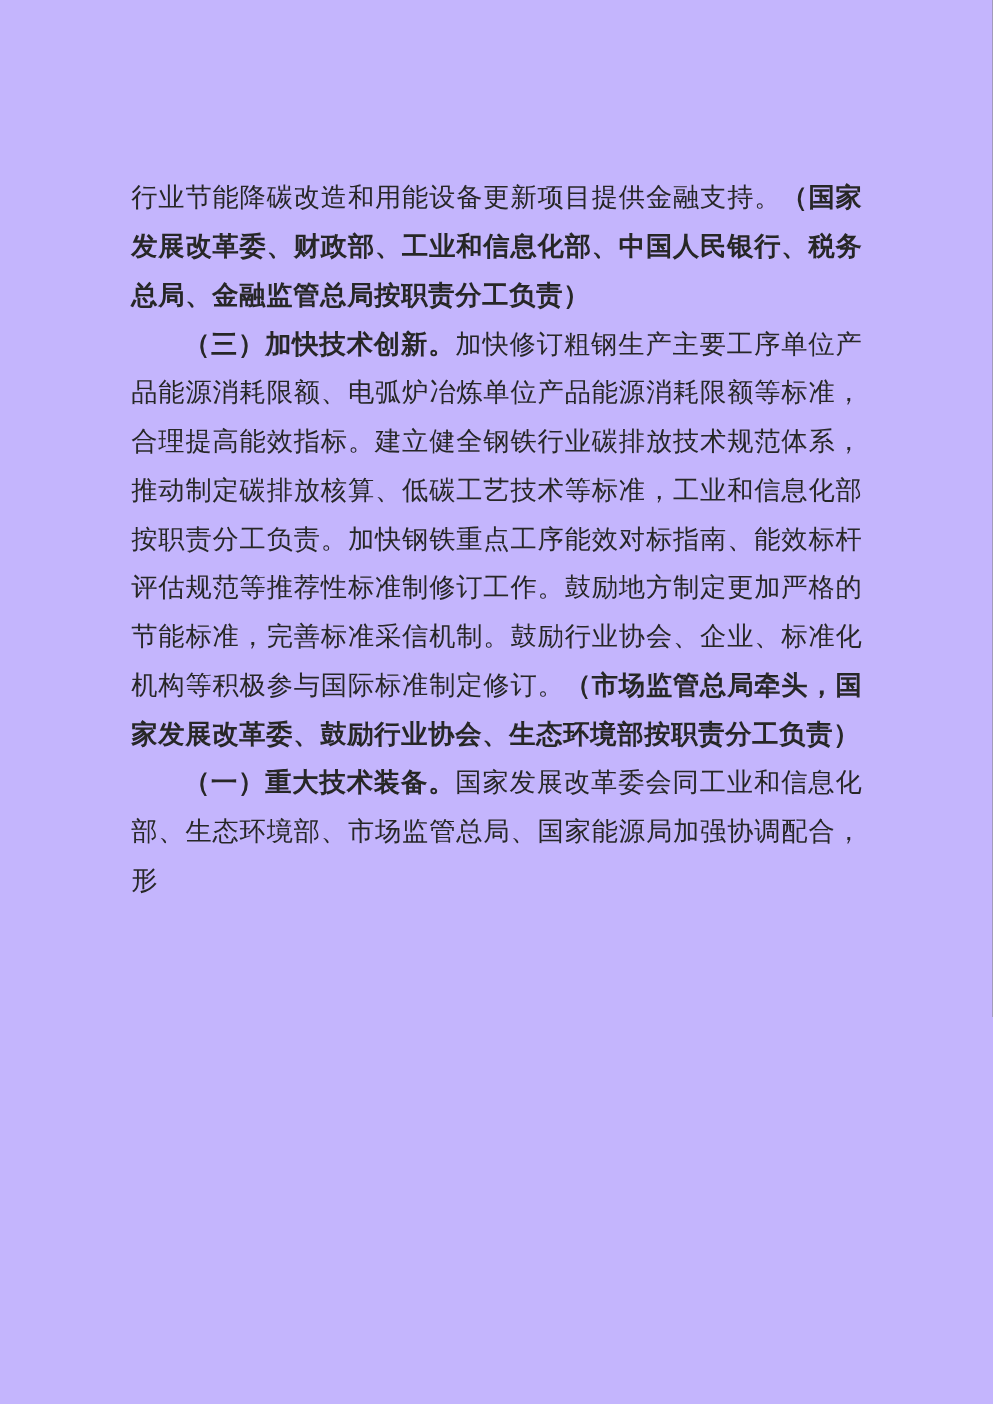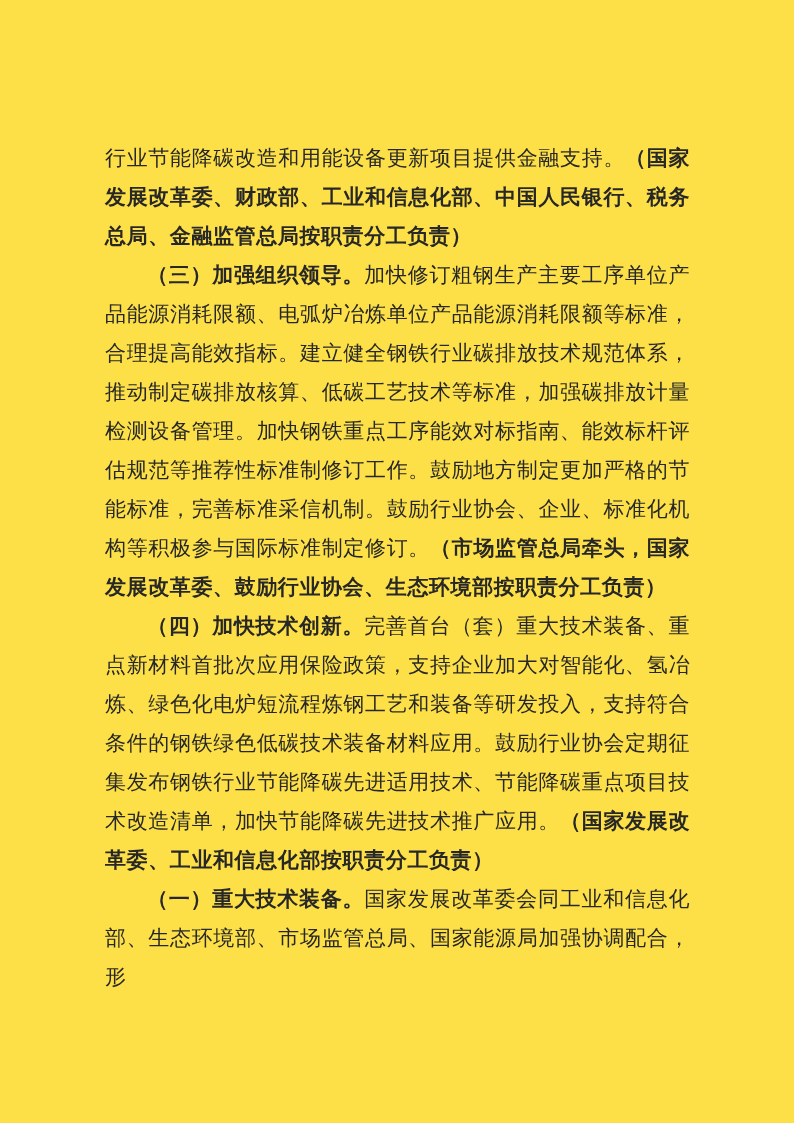--- a/index.html
+++ b/index.html
@@ -5,21 +5,21 @@
   * { margin: 0; padding: 0; box-sizing: border-box; }
   html, body {
     background: #888;
     font-family: "Liberation Serif", "DejaVu Serif", serif;
   }
   .page {
     position: relative;
     width: 794px;
     height: 1123px;
     margin: 0 auto;
-    background: #fde047;
+    background: #c4b5fd;
     overflow: hidden;
   }
   .text-block {
     position: absolute;
     left: 105px;
     top: 139px;
     width: 585px;
     font-size: 21px;
     line-height: 39px;
     color: #272727;
@@ -51,21 +51,20 @@
   }
 </style>
 </head>
 <body>
 
 <div class="page">
   <div class="text-block">
 
     <p class="para no-indent"><span>行业节能降碳改造和用能设备更新项目提供金融支持。</span><span class="attrib">（国家发展改革委、财政部、工业和信息化部、中国人民银行、税务总局、金融监管总局按职责分工负责）</span></p>
 
-    <p class="para"><span class="lead">（三）加强组织领导。</span><span>加快修订粗钢生产主要工序单位产品能源消耗限额、电弧炉冶炼单位产品能源消耗限额等标准，合理提高能效指标。建立健全钢铁行业碳排放技术规范体系，推动制定碳排放核算、低碳工艺技术等标准，加强碳排放计量检测设备管理。加快钢铁重点工序能效对标指南、能效标杆评估规范等推荐性标准制修订工作。鼓励地方制定更加严格的节能标准，完善标准采信机制。鼓励行业协会、企业、标准化机构等积极参与国际标准制定修订。</span><span class="attrib">（市场监管总局牵头，国家发展改革委、鼓励行业协会、生态环境部按职责分工负责）</span></p>
+    <p class="para"><span class="lead">（三）加快技术创新。</span><span>加快修订粗钢生产主要工序单位产品能源消耗限额、电弧炉冶炼单位产品能源消耗限额等标准，合理提高能效指标。建立健全钢铁行业碳排放技术规范体系，推动制定碳排放核算、低碳工艺技术等标准，工业和信息化部按职责分工负责。加快钢铁重点工序能效对标指南、能效标杆评估规范等推荐性标准制修订工作。鼓励地方制定更加严格的节能标准，完善标准采信机制。鼓励行业协会、企业、标准化机构等积极参与国际标准制定修订。</span><span class="attrib">（市场监管总局牵头，国家发展改革委、鼓励行业协会、生态环境部按职责分工负责）</span></p>
 
-    <p class="para"><span class="lead">（四）加快技术创新。</span><span>完善首台（套）重大技术装备、重点新材料首批次应用保险政策，支持企业加大对智能化、氢冶炼、绿色化电炉短流程炼钢工艺和装备等研发投入，支持符合条件的钢铁绿色低碳技术装备材料应用。鼓励行业协会定期征集发布钢铁行业节能降碳先进适用技术、节能降碳重点项目技术改造清单，加快节能降碳先进技术推广应用。</span><span class="attrib">（国家发展改革委、工业和信息化部按职责分工负责）</span></p>
 
 
     <p class="para"><span class="lead">（一）重大技术装备。</span><span>国家发展改革委会同工业和信息化部、生态环境部、市场监管总局、国家能源局加强协调配合，形</span></p>
 
   </div>
 </div>
 
 </body></html>

